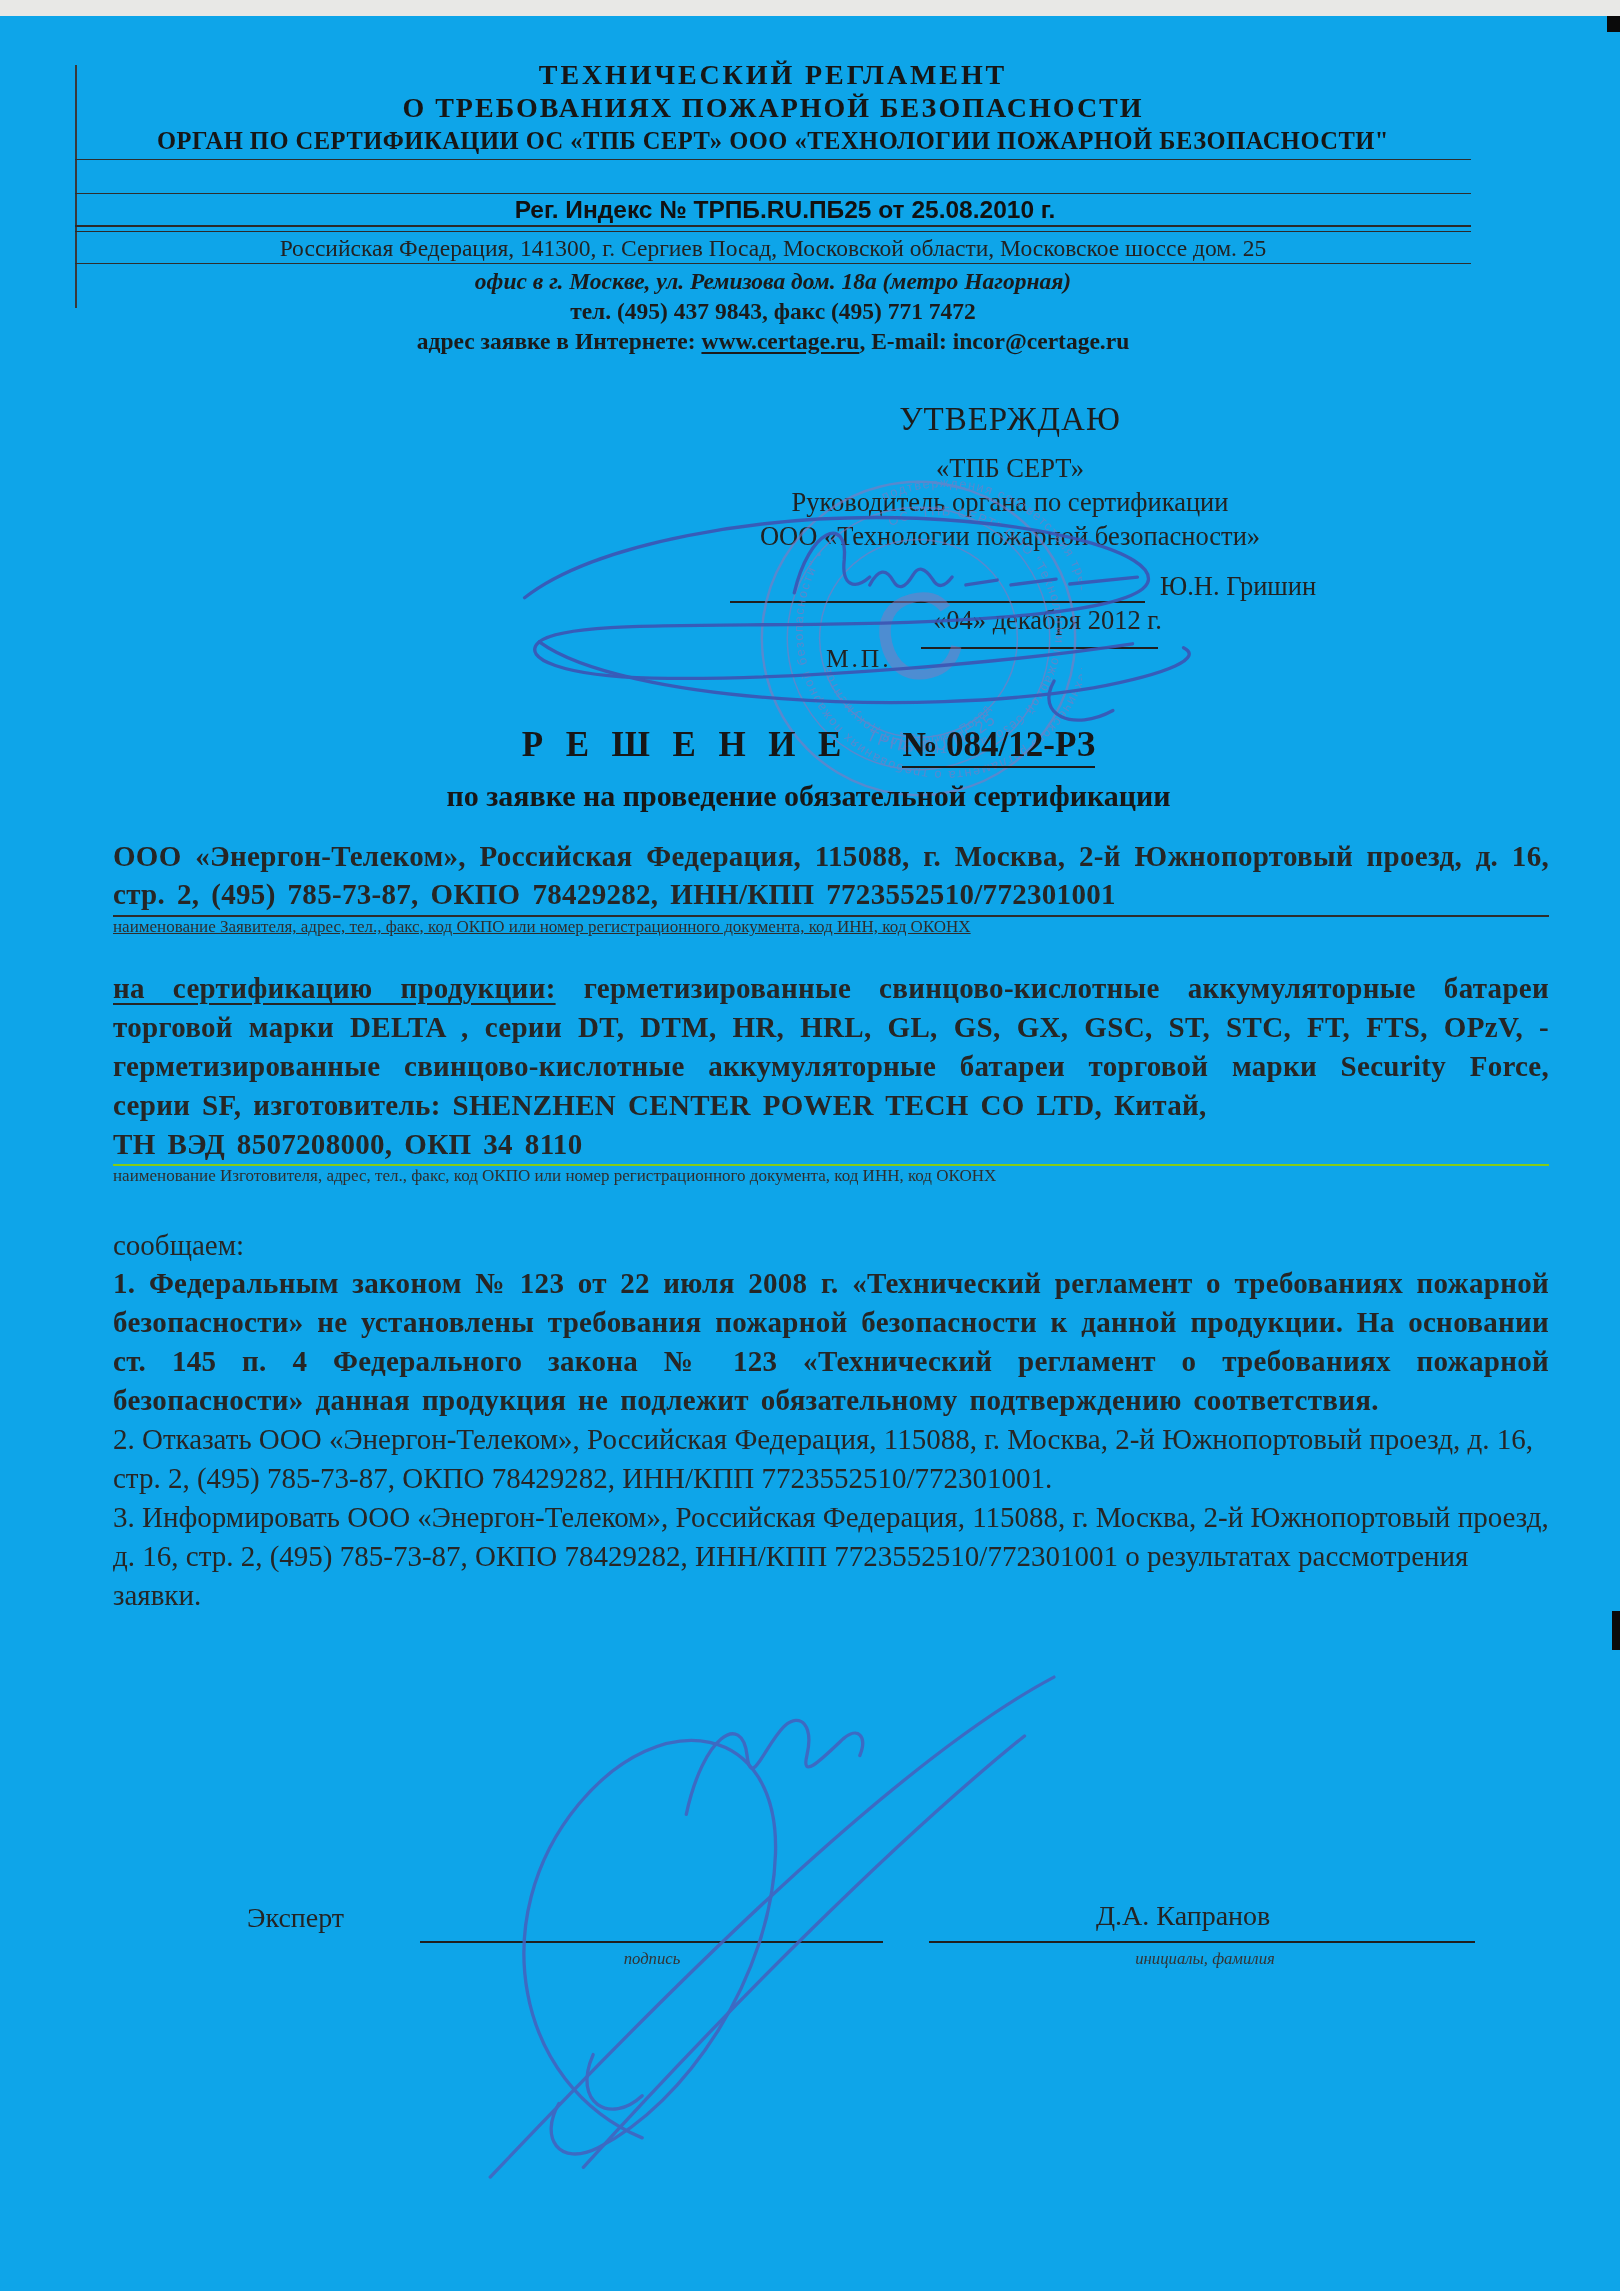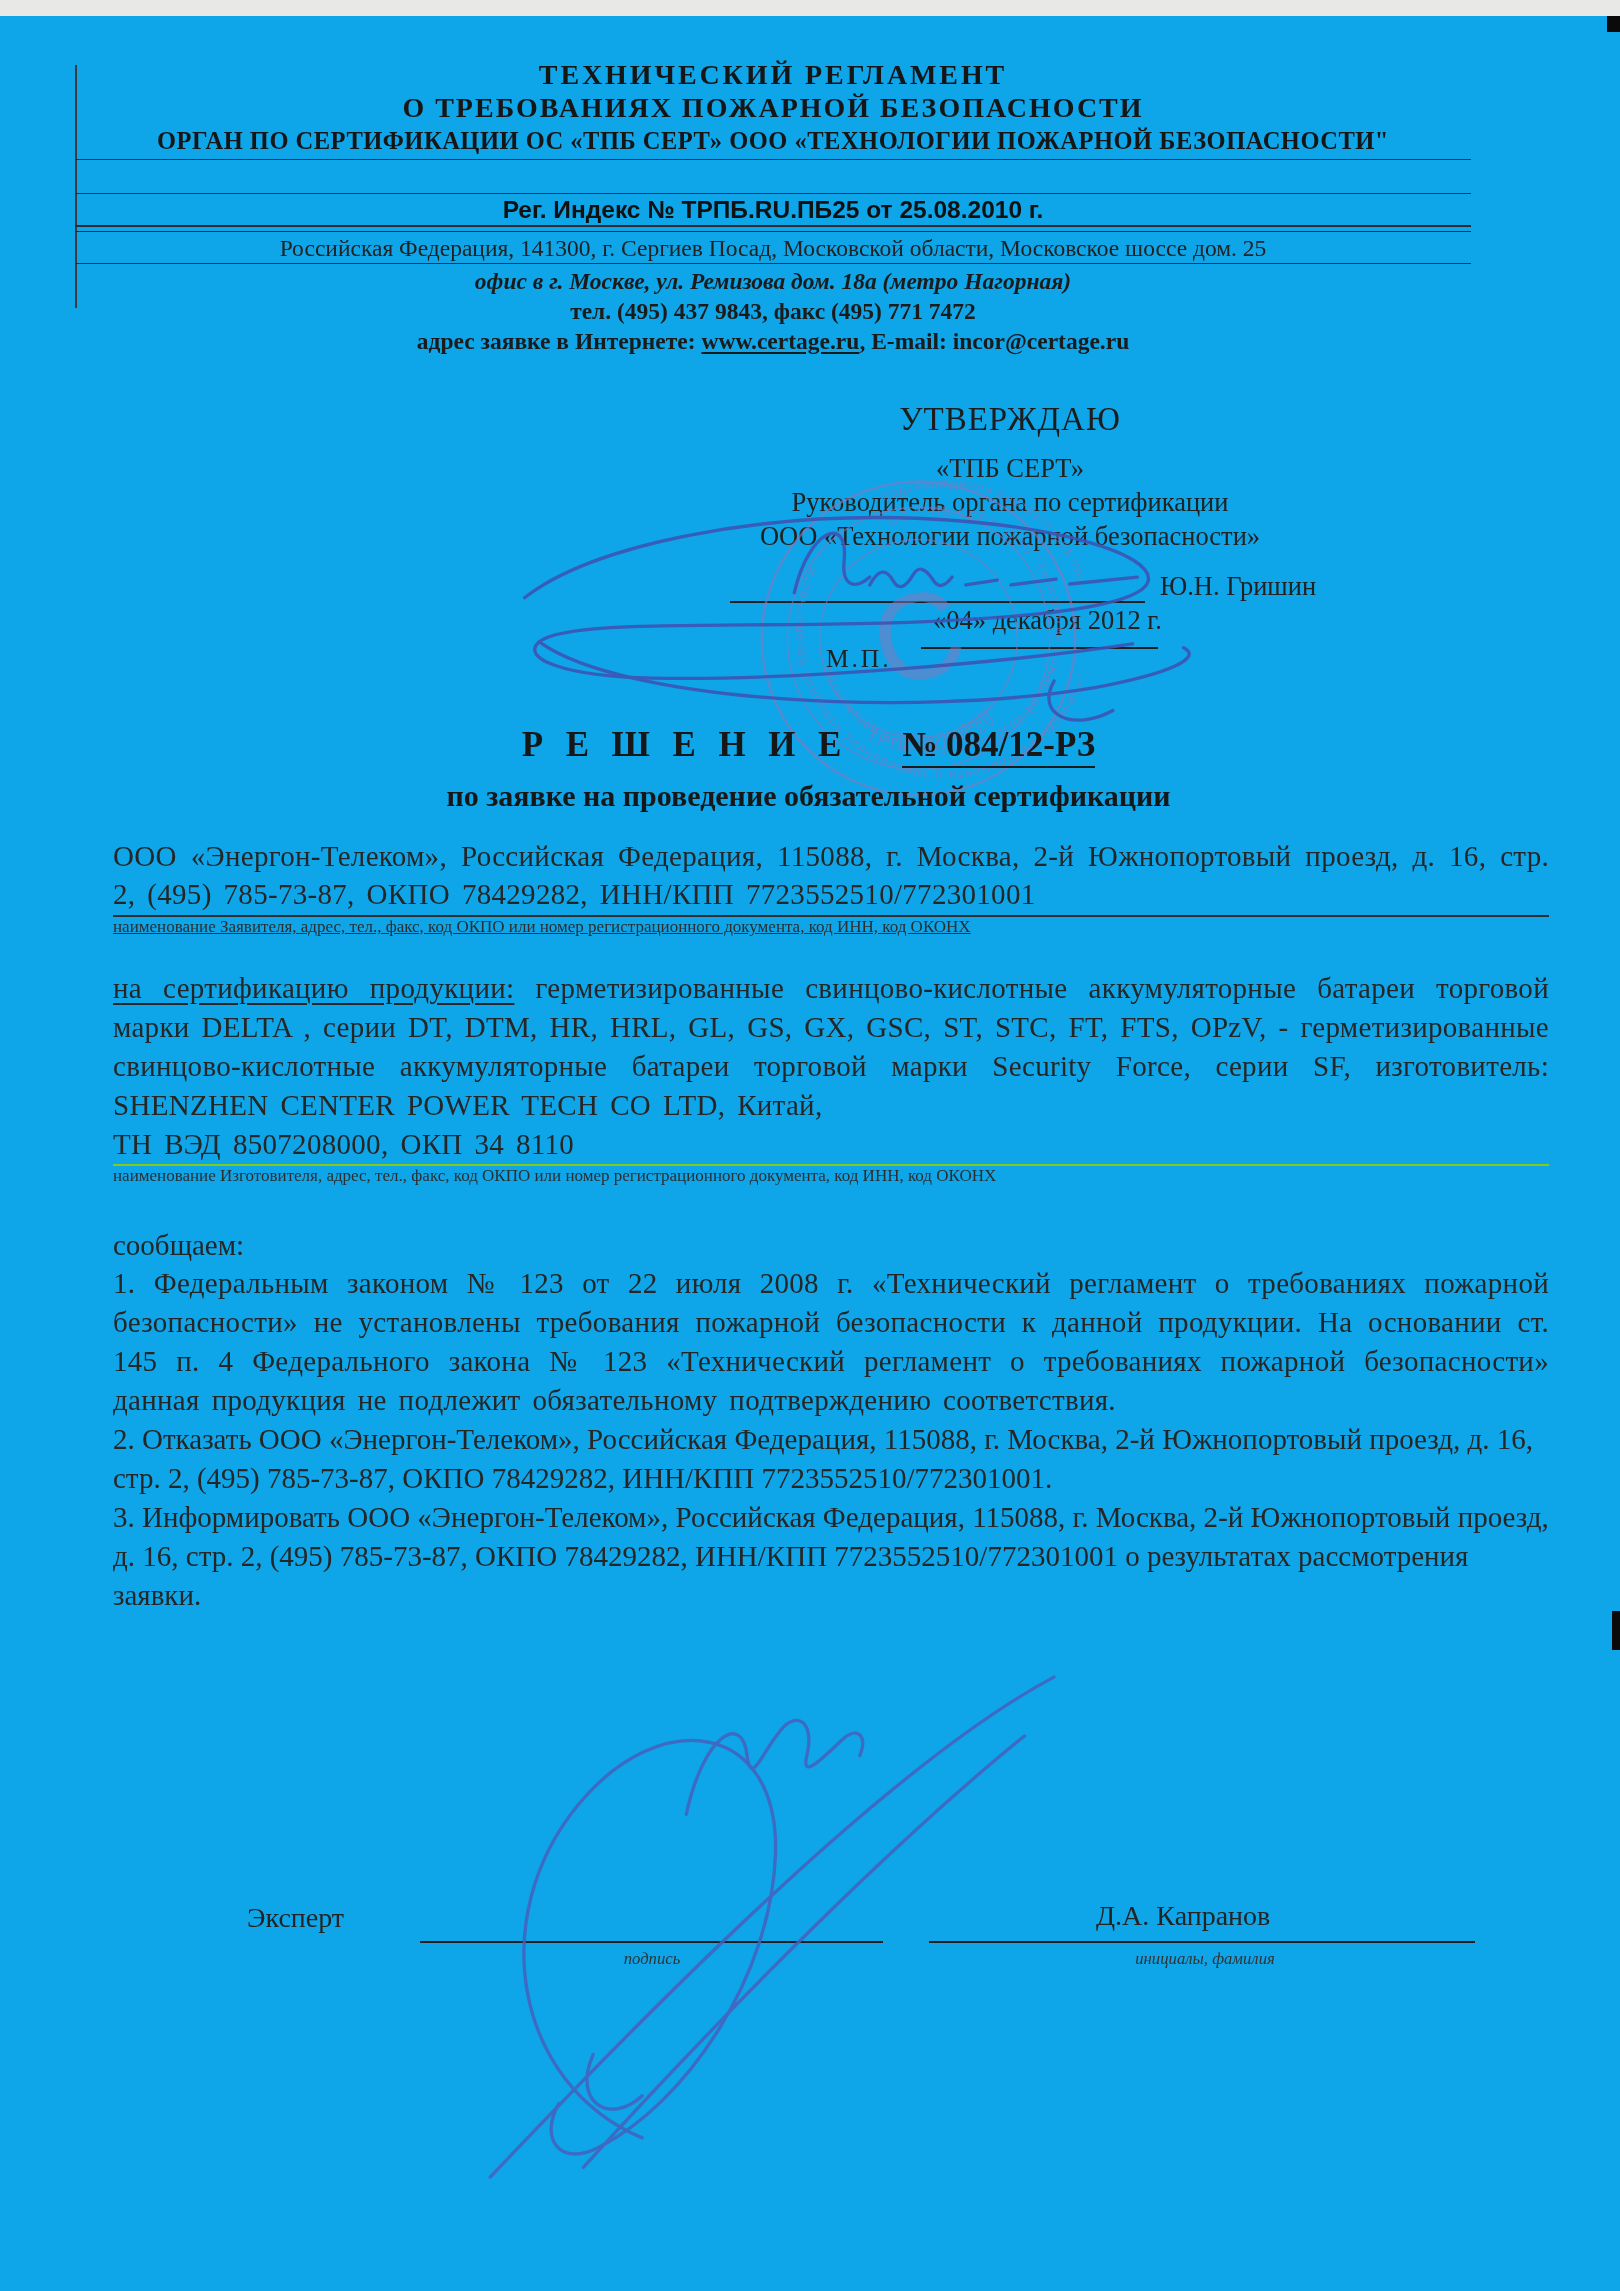--- a/index.html
+++ b/index.html
@@ -13,21 +13,21 @@
   .mark{background:#0a0a0a;}
   
   .lh-rule{position:absolute; left:75px; width:1396px; border-top:2px solid #2e2e2e;}
   .lh-rule.thin{border-top-width:1.5px;}
   .lh-double{position:absolute; left:75px; width:1396px; height:3.9px;
     border-top:2.5px solid #2a2a2a; border-bottom:1.5px solid #2a2a2a;}
   .lh-vline{position:absolute; left:75px; top:49px; height:243px; width:2px; background:#3a3a3a;}
   .lh-text{position:absolute; left:75px; width:1396px; text-align:center; white-space:nowrap;}
   .t-title{font-weight:bold; font-size:28px; letter-spacing:2.9px; color:#161616;}
   .t-org{font-weight:bold; font-size:24.5px; letter-spacing:0.5px; color:#161616;}
-  .t-reg{font-family:"Liberation Sans","DejaVu Sans",sans-serif; font-weight:bold; font-size:24.5px; color:#111;}
+  .t-reg{font-family:"Liberation Sans","DejaVu Sans",sans-serif; font-weight:bold; font-size:24.5px; color:#111;padding-left:12px;}
   .t-addr{font-size:23.5px; color:#222;}
   .t-office{font-size:23.5px; font-weight:bold; font-style:italic; color:#1b1b1b;}
   .t-phone{font-size:23.5px; font-weight:bold; color:#1b1b1b;}
   .u{text-decoration:underline; text-underline-offset:2.9px;}
   
   .ap-center{position:absolute; left:608px; width:804px; text-align:center;}
   .ap-word{font-size:33px; letter-spacing:1px; color:#1d1d1d;}
   .ap-line{font-size:26.5px; line-height:34px; color:#222;}
   .sig-rule{position:absolute; border-top:2.5px solid #1f1f1f;}
   .ap-name{position:absolute; font-size:26.5px; color:#222; white-space:nowrap;}
@@ -39,21 +39,21 @@
   
   .dec-head{position:absolute; left:98px; width:1421px; text-align:center; white-space:nowrap;
     font-weight:bold; color:#171717;}
   .dec-word{font-size:35px; letter-spacing:6.9px;}
   .dec-num{font-size:35px; margin-left:54px; padding-bottom:2px; border-bottom:2.9px solid #1a1a1a;}
   .dec-sub{font-size:30px; font-weight:bold; color:#171717;}
   
   .body-wrap{position:absolute; left:113px; top:821px; width:1436px; font-size:29px; color:#262626;}
   .intro{font-size:30px; line-height:37px; white-space:nowrap;}
   .para{line-height:38px;}
-  .just{text-align:justify; word-spacing:4.4px; letter-spacing:0.3px;}
+  .just{text-align:justify; word-spacing:4.4px; letter-spacing:0.3px;font-weight:bold;}
   .applicant{border-bottom:2px solid #2d2d2d; padding-bottom:2px;}
   .caption{font-size:17px; color:#2e2e2e; line-height:19.6px;}
   .caption.center{text-align:left;text-decoration:underline;}
   .product{margin-top:32px; line-height:39px; border-bottom:2px solid #84cc16; padding-bottom:0;}
   .product .lbl{text-decoration:underline; text-underline-offset:4.9px; text-decoration-thickness:2px;}
   .codes{line-height:39px;}
   .inform{margin-top:42px; line-height:37px;}
   .pt{line-height:39px;}
   
   .ft-label{position:absolute; font-size:28px; color:#242424;}

